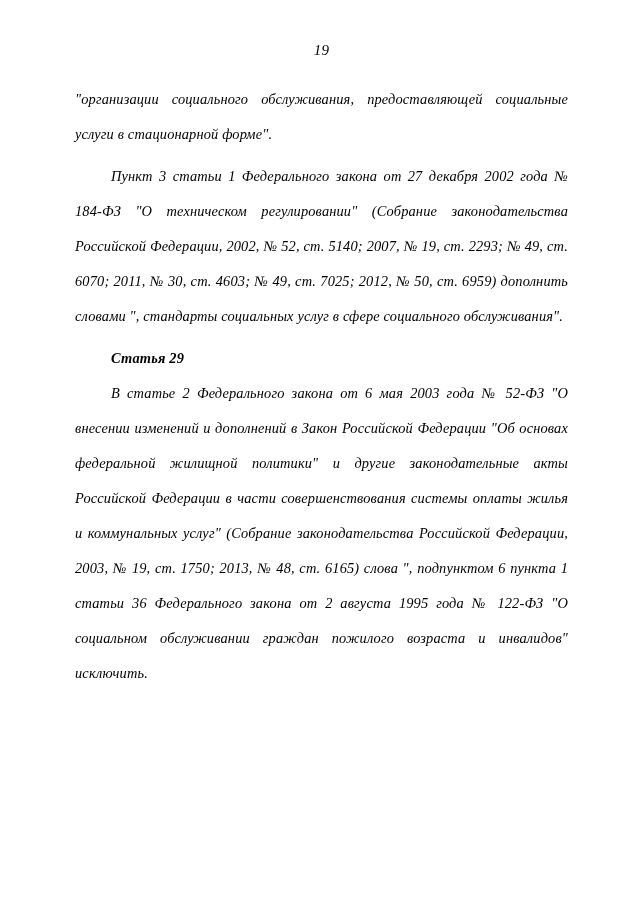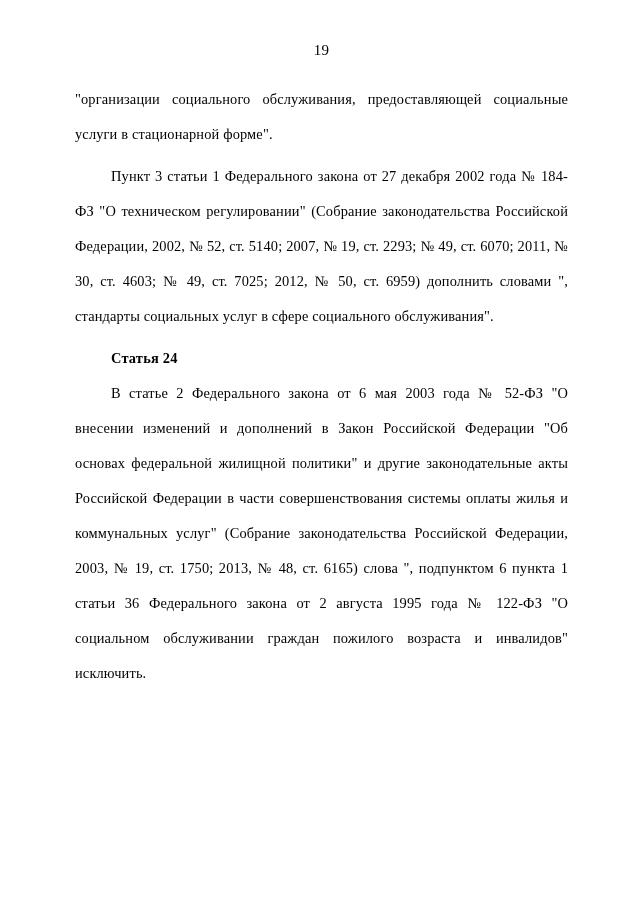--- a/index.html
+++ b/index.html
@@ -14,20 +14,21 @@
     color: #000000;
     overflow: hidden;
   }
   .page {
     position: relative;
     width: 640px;
     height: 905px;
     background: #ffffff;
     box-sizing: border-box;
     padding: 40px 72px 0 75px;
+    font-style: italic;
   }
   .page-number {
     text-align: center;
     font-size: 15px;
     line-height: 20px;
     margin: 0 0 22px 0;
     letter-spacing: 0.2px;
   }
   .body-text {
     font-size: 14.4px;
@@ -65,19 +66,19 @@
 
     <p class="para">"организации социального обслуживания, предоставляющей социальные услуги в стационарной форме".</p>
 
     <div class="spacer-sm"></div>
 
 
     <p class="para indent">Пункт 3 статьи 1 Федерального закона от 27 декабря 2002 года № 184-ФЗ "О техническом регулировании" (Собрание законодательства Российской Федерации, 2002, № 52, ст. 5140; 2007, № 19, ст. 2293; № 49, ст. 6070; 2011, № 30, ст. 4603; № 49, ст. 7025; 2012, № 50, ст. 6959) дополнить словами ", стандарты социальных услуг в сфере социального обслуживания".</p>
 
     <div class="spacer-md"></div>
 
-    <p class="heading">Статья 24</p>
+    <p class="heading">Статья 29</p>
 
     <p class="para indent">В статье 2 Федерального закона от 6 мая 2003 года № 52-ФЗ "О внесении изменений и дополнений в Закон Российской Федерации "Об основах федеральной жилищной политики" и другие законодательные акты Российской Федерации в части совершенствования системы оплаты жилья и коммунальных услуг" (Собрание законодательства Российской Федерации, 2003, № 19, ст. 1750; 2013, № 48, ст. 6165) слова ",  подпунктом 6 пункта 1 статьи 36 Федерального закона от 2 августа 1995 года № 122-ФЗ "О социальном обслуживании граждан пожилого возраста и инвалидов" исключить.</p>
 
   </div>
 
 </div>
 
 </body></html>

